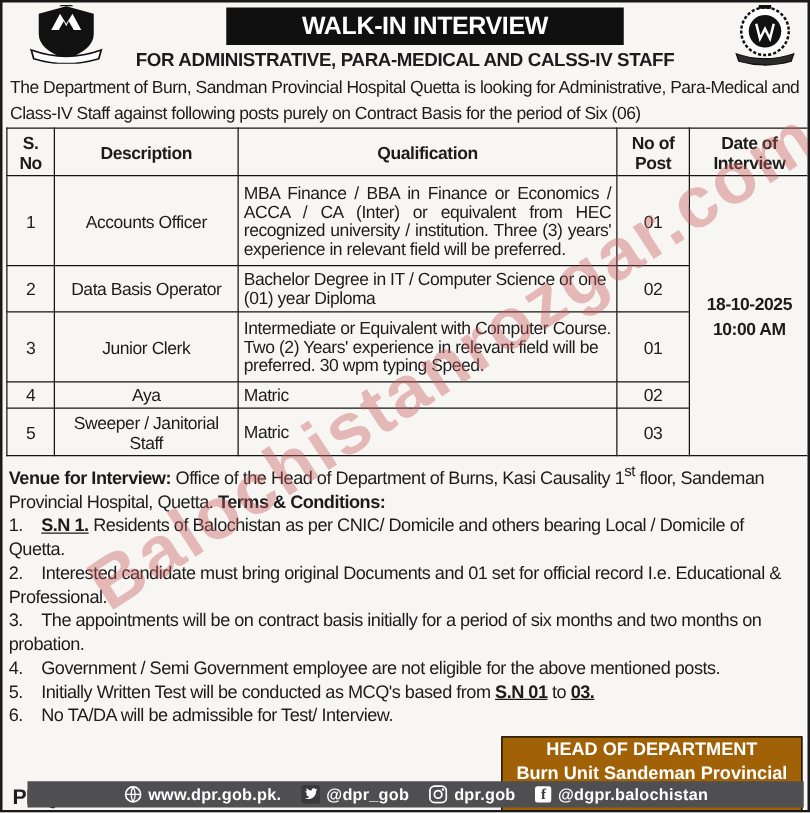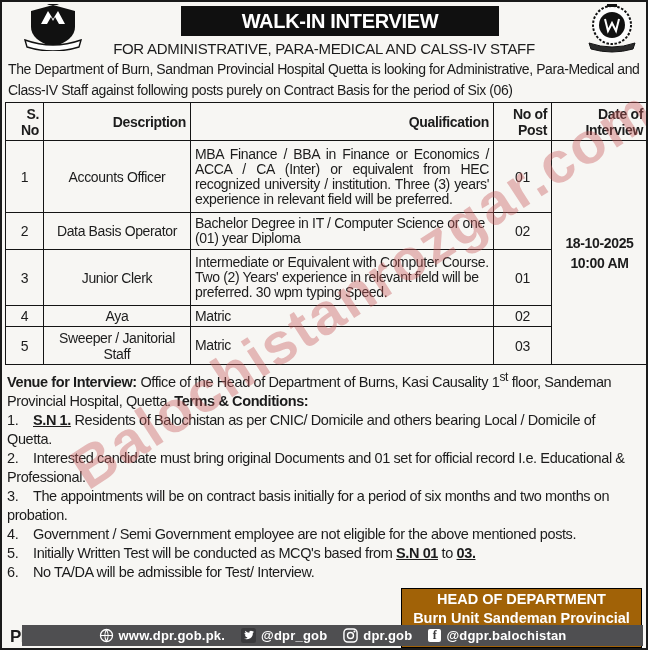--- a/index.html
+++ b/index.html
@@ -15,35 +15,35 @@
   .logo { position:absolute; }
   .logo-left { left:15px; top:2px; }
   .logo-right { left:577px; top:2px; }
   .title-box {
     position:absolute; left:179px; top:4px; width:318px; height:30px;
     background:#101010; color:#fff; display:flex; align-items:center; justify-content:center;
     font-weight:bold; font-size:20px; letter-spacing:-0.3px;
   }
   .subtitle {
     position:absolute; top:38px; left:0; right:0; text-align:center;
-    font-weight:normal; font-size:15px; letter-spacing:-0.3px;
+    font-weight:bold; font-size:15px; letter-spacing:-0.3px;
   }
   .intro {
     position:absolute; top:57px; left:6px; right:5px;
     font-size:14px; line-height:20.5px; letter-spacing:-0.4px;
   }
   
   table.posts {
     margin:0 3px; width:642px; border-collapse:collapse; table-layout:fixed;
   }
   table.posts th, table.posts td {
     border:1.6px solid #141414; padding:1px 4px;
     font-size:14px; letter-spacing:-0.35px; vertical-align:middle;
   }
-  table.posts th { font-weight:bold; text-align:right; line-height:16px; font-size:14px; }
+  table.posts th { font-weight:bold; text-align:center; line-height:16px; font-size:14px; }
   td.c { text-align:center; }
   td.qual { text-align:left; line-height:15px; }
   tr.hrow { height:38px; }
   tr.r1 { height:72px; } tr.r2 { height:37px; } tr.r3 { height:56px; }
   tr.r4 { height:21px; } tr.r5 { height:38px; }
   td.datecell { text-align:center; font-weight:bold; font-size:15px; line-height:20px; }
   
   .body-text { margin:3px 5px 0 5px; font-size:14.5px; line-height:19px; letter-spacing:-0.4px; }
   .bu { font-weight:bold; }
   .b { font-weight:bold;text-decoration:underline; }

